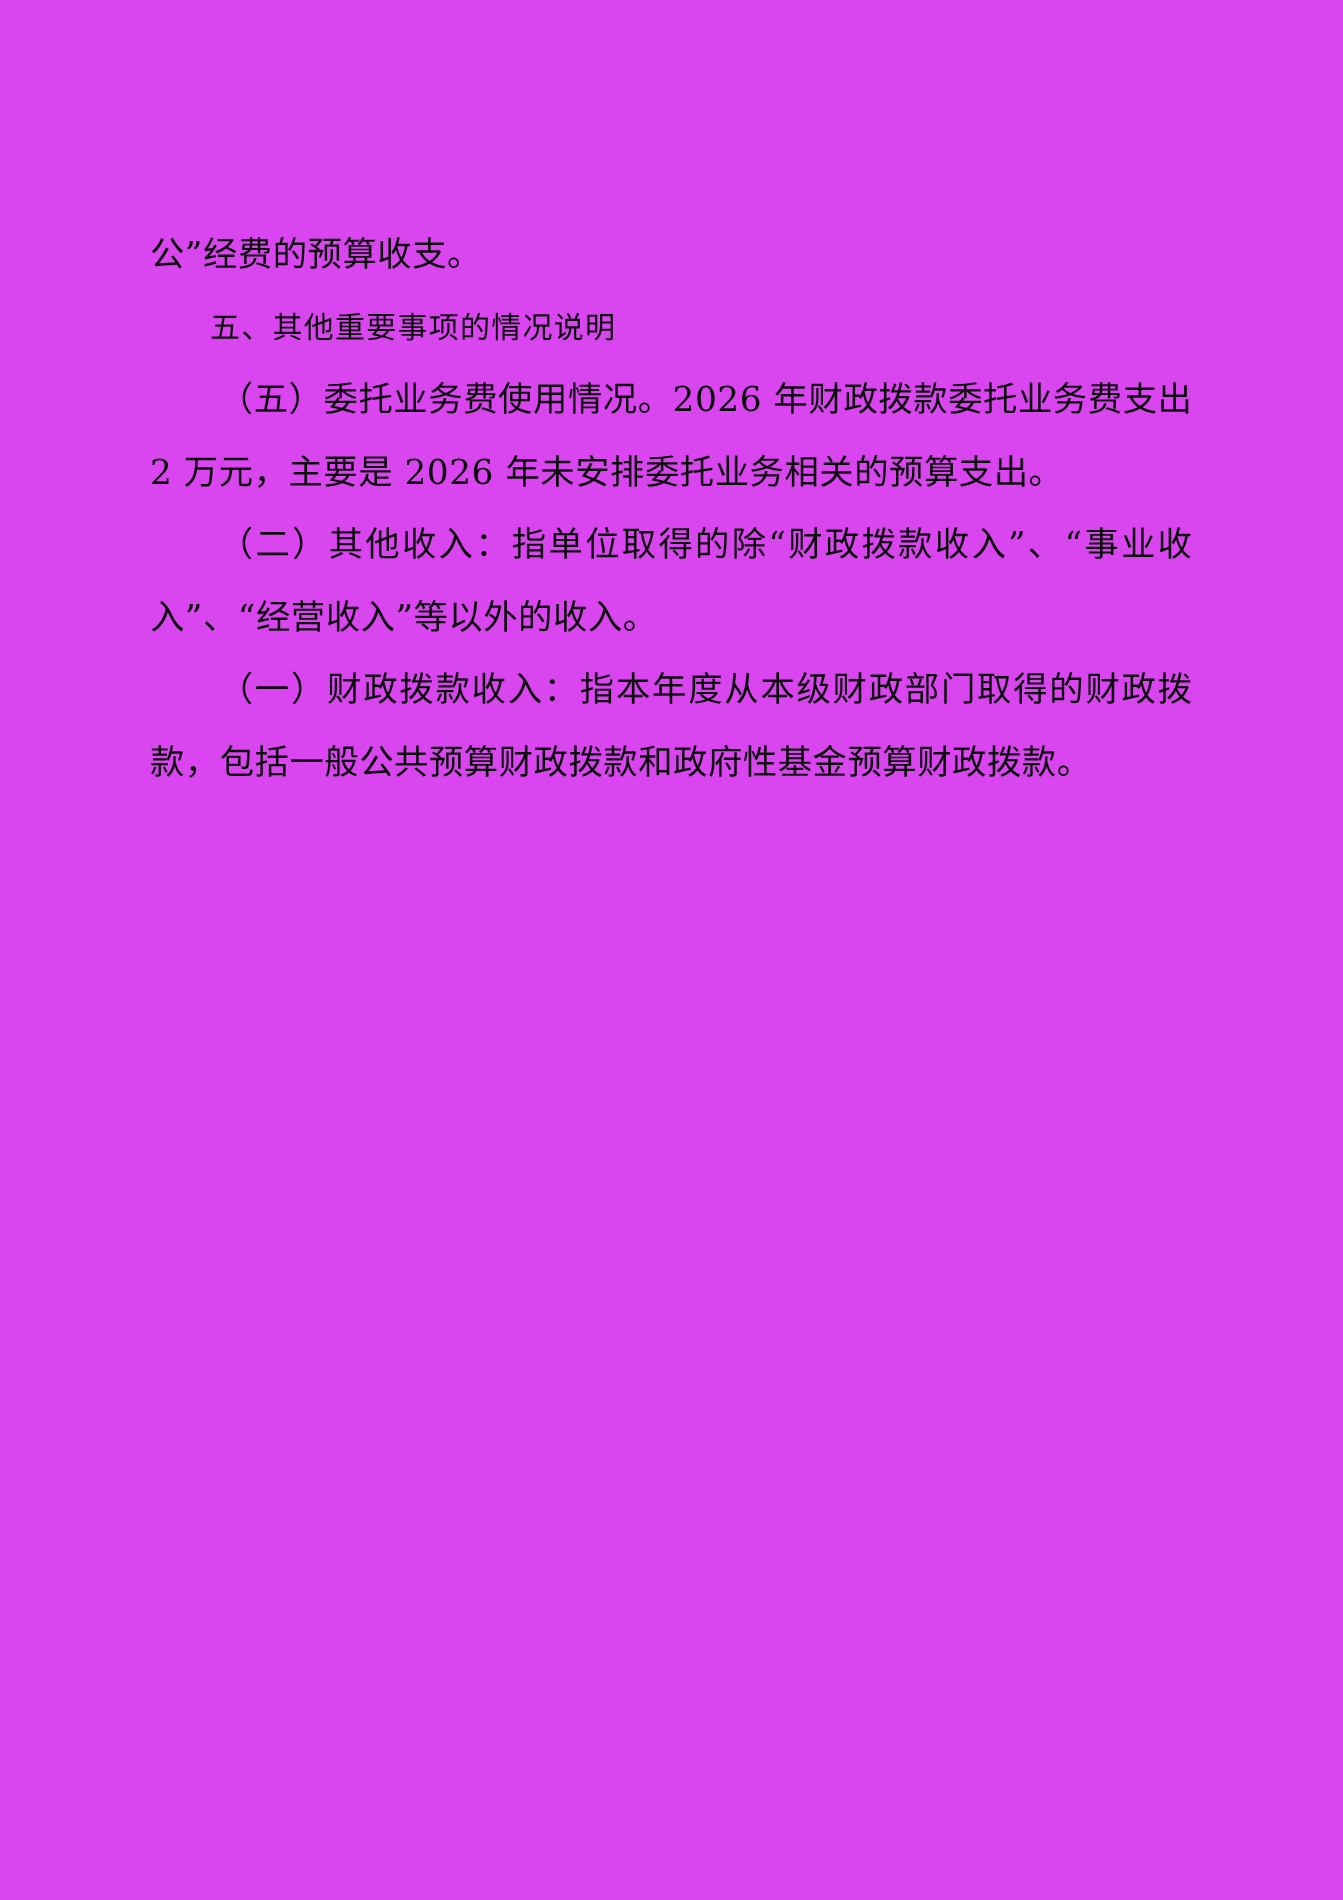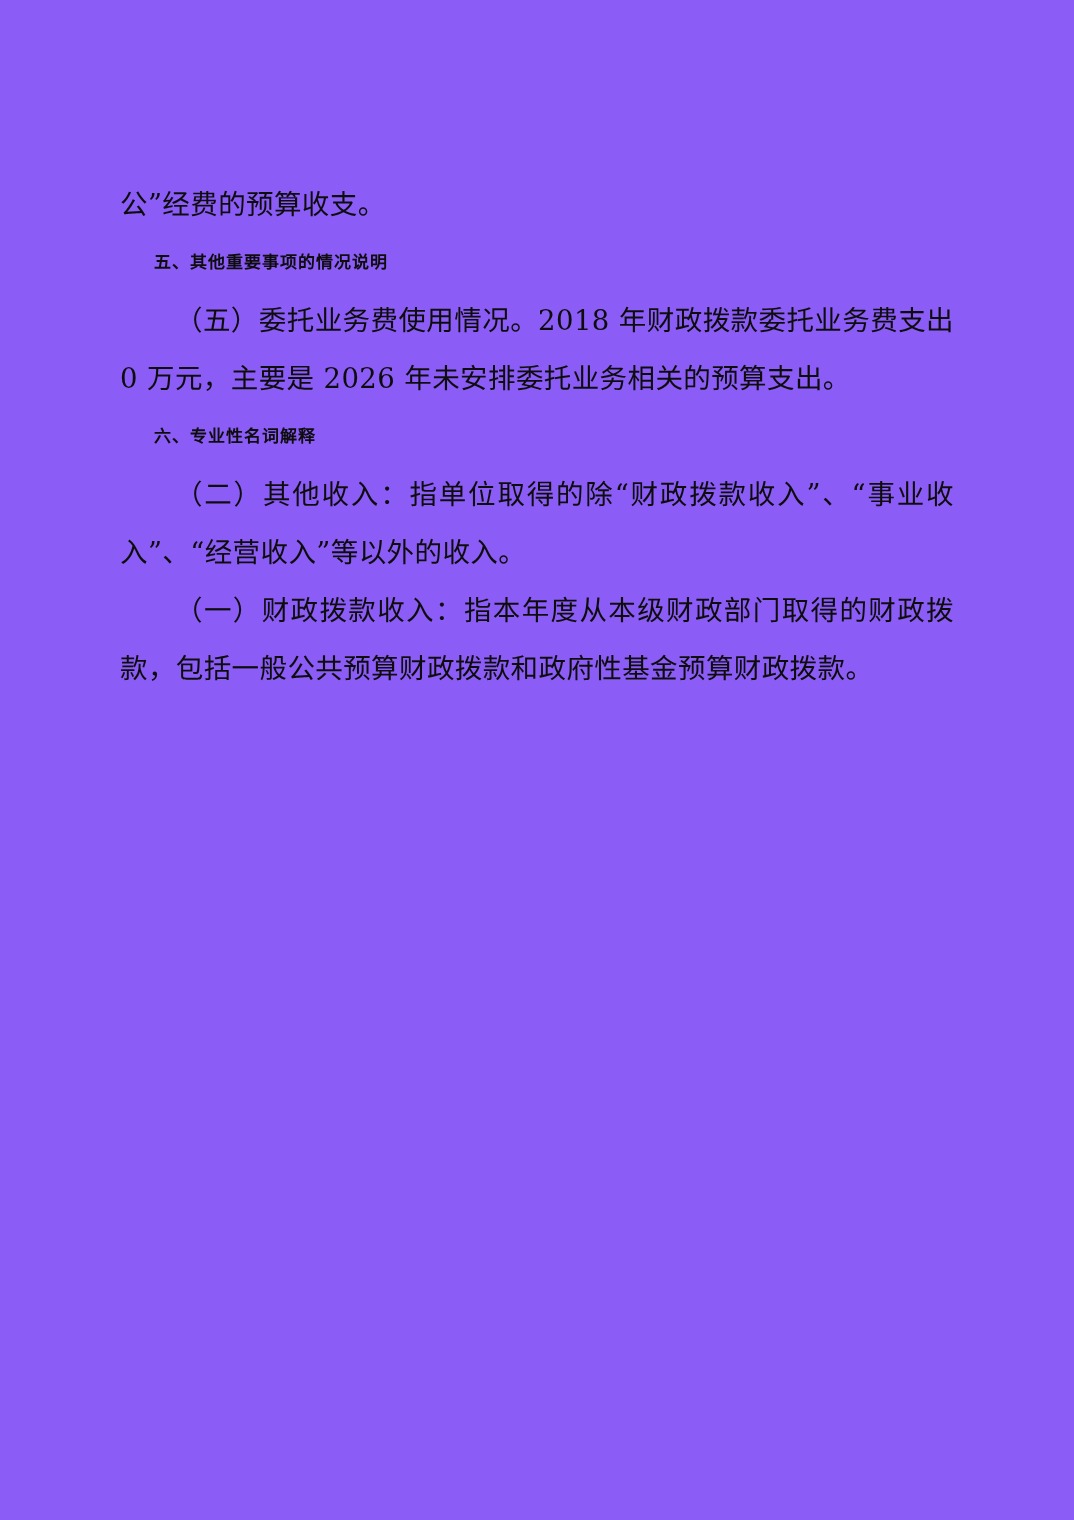--- a/index.html
+++ b/index.html
@@ -12,63 +12,62 @@
     height: 1520px;
     font-family: "DejaVu Serif", "Liberation Serif", serif;
     color: #0d0d0d;
   }
   .page {
     position: relative;
     width: 1074px;
     height: 1520px;
     box-sizing: border-box;
     padding: 175px 120px 60px 120px;
-    background: #8b5cf6;
+    background: #d946ef;
   }
   .doc-body {
     font-size: 27.5px;
     line-height: 58px;
     letter-spacing: 0.4px;
     text-align: justify;
     text-justify: inter-ideograph;
   }
   p {
     margin: 0;
   }
   .para {
     text-indent: 2em;
   }
   .no-indent {
     text-indent: 0;
   }
   .heading {
     text-indent: 2em;
-    font-weight: bold;
+    font-weight: normal;
     font-family: "DejaVu Sans", "Liberation Sans", sans-serif;
-    font-size: 17px;
+    font-size: 24px;
     letter-spacing: 1px;
   }
 </style>
 </head>
 <body>
 
 <div class="page">
   <div class="doc-body">
 
     <p class="para no-indent">公”经费的预算收支。</p>
 
     <p class="heading">五、其他重要事项的情况说明</p>
 
 
 
 
 
-    <p class="para">（五）委托业务费使用情况。2018 年财政拨款委托业务费支出 0 万元，主要是 2026 年未安排委托业务相关的预算支出。</p>
+    <p class="para">（五）委托业务费使用情况。2026 年财政拨款委托业务费支出 2 万元，主要是 2026 年未安排委托业务相关的预算支出。</p>
 
-    <p class="heading">六、专业性名词解释</p>
 
     <p class="para">（二）其他收入：指单位取得的除“财政拨款收入”、“事业收入”、“经营收入”等以外的收入。</p>
 
     <p class="para">（一）财政拨款收入：指本年度从本级财政部门取得的财政拨款，包括一般公共预算财政拨款和政府性基金预算财政拨款。</p>
 
 
   </div>
 </div>
 
 </body></html>

